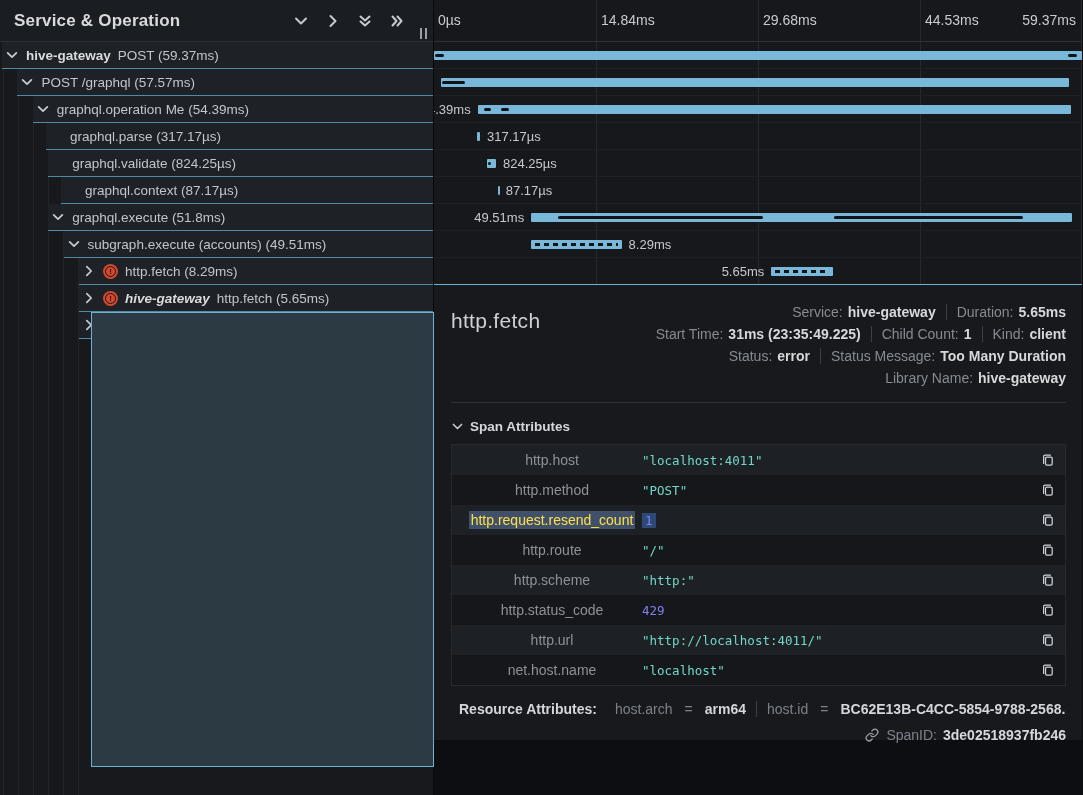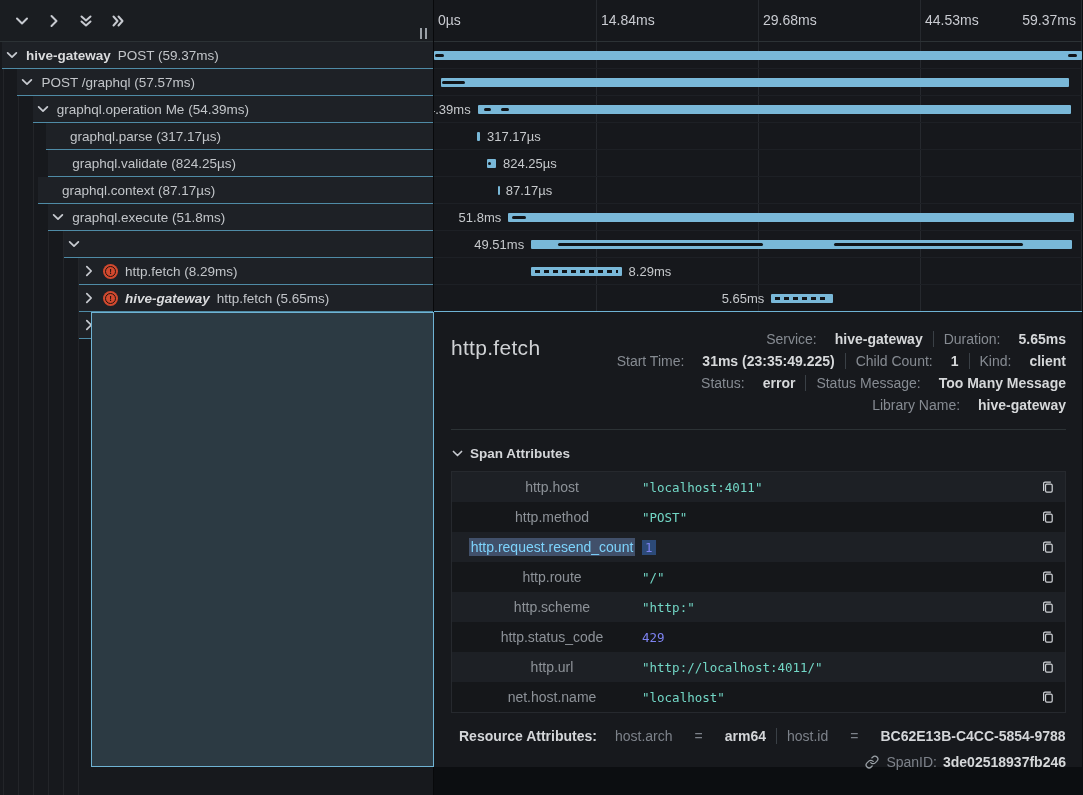--- a/index.html
+++ b/index.html
@@ -52,61 +52,62 @@
   .bar.dashed::after { content:''; position:absolute; left:4px; right:4px; top:3px; height:3px;
     background:repeating-linear-gradient(90deg,#101418 0 5px,transparent 5px 9px); }
   .barlabel { position:absolute; top:0; line-height:27px; font-size:13px; color:#c6c9cc; white-space:nowrap; z-index:1; }
 
   
   .detail { height:455px; background:#17191d; position:relative; z-index:2; padding:14px 16px 0 17px; }
   .dhead { display:flex; }
   .dtitle { font-size:21px; color:#cfd1d4; font-weight:400; padding-top:10px; letter-spacing:.3px; }
   .dmeta { flex:1; display:flex; flex-direction:column; gap:1px; padding-top:2px; }
   .mline { display:flex; justify-content:flex-end; align-items:center; min-height:21px; }
-  .mitem { display:flex; gap:18px; font-size:14px; padding:0 10px; white-space:nowrap; }
+  .mitem { display:flex; gap:5px; font-size:14px; padding:0 10px; white-space:nowrap; }
   .mitem + .mitem { border-left:1px solid #3a4046; }
   .mitem:last-child { padding-right:0; }
   .mlabel { color:#868b92; }
   .mvalue { color:#d6d8da; font-weight:bold; }
   .dsep { height:1px; background:#2c3235; margin-top:14px; }
 
   .sa-head { display:flex; align-items:center; gap:6px; margin-top:16px; cursor:pointer; }
   .sa-head .ico, .ra-row .ico { width:13px; height:13px; color:#c7cad0; display:flex; align-items:center; }
   .sa-title { font-size:13.5px; font-weight:bold; color:#d4d6d9; }
   .attrs { margin-top:10px; border:1px solid #26292e; }
   .arow { height:30px; display:flex; align-items:center; padding:0 8px 0 10px; }
   .arow:nth-child(odd) { background:#1d2025; }
   .arow:nth-child(even) { background:#15171a; }
   .akey { width:180px; flex:none; font-size:14px; color:#8d9298; white-space:nowrap;text-align:center; }
-  .akey span.hl { background:#41506a; color:#7dd3fc; padding:1px 2px; }
+  .akey span.hl { background:#41506a; color:#fde047; padding:1px 2px; }
   .aval { flex:1; font-family:"DejaVu Sans Mono", monospace; font-size:12.5px; color:#72d7c6; white-space:nowrap; overflow:hidden; }
   .aval.num { color:#7d82f0; }
   .aval span.hlv { background:#2c4a78; padding:1px 3px; }
   .acopy { width:18px; height:18px; color:#cfd2d6; cursor:pointer; flex:none; display:flex; align-items:center; justify-content:center; }
 
   .ra-row { display:flex; align-items:center; gap:8px; margin-top:15px; font-size:14px; white-space:nowrap; overflow:hidden; cursor:pointer; }
   .ra-title { font-weight:bold; color:#d4d6d9; }
-  .ra-item { display:flex; gap:22px; padding:0 10px; }
+  .ra-item { display:flex; gap:12px; padding:0 10px; }
   .ra-item + .ra-item { border-left:1px solid #3a4046; }
   .ra-key { color:#7d828a; } .ra-eq { color:#7d828a; } .ra-val { color:#d4d6d9; font-weight:bold; }
   .dfoot { display:flex; justify-content:flex-end; align-items:center; gap:6px; margin-top:10px; font-size:14px; }
   .dfoot .ico { width:15px; height:15px; color:#9aa0a6; display:flex; align-items:center; }
   .sid-label { color:#7d828a; } .sid-val { color:#d6d8da; font-weight:bold; }
 
   .bottomrow { height:28px; position:relative; border-top:1px solid #26292e; overflow:hidden; }
   .bottomrow .bar { top:10px; }
   .bottomrow .barlabel { line-height:28px; }
 </style>
 </head>
 <body>
 
 <div class="app">
 
   <div class="left">
     <div class="lheader">
+      <span class="ttl">Service &amp; Operation</span>
       <span class="hicons" id="hdr-icons">
           <span class="ico">
             <svg viewBox="0 0 16 16" width="100%" height="100%">
               <path d="M3 5.5l5 5 5-5" fill="none" stroke="currentColor" stroke-width="2" stroke-linecap="round" stroke-linejoin="round"></path>
             </svg>
           </span>
           <span class="ico">
             <svg viewBox="0 0 16 16" width="100%" height="100%">
               <path d="M5.5 3l5 5-5 5" fill="none" stroke="currentColor" stroke-width="2" stroke-linecap="round" stroke-linejoin="round"></path>
             </svg>
@@ -184,21 +185,21 @@
             <div class="content" style="left: 48.2px;">
               <span class="tchev empty">
                 <svg viewBox="0 0 16 16" width="100%" height="100%">
                   <path d="M3 5.5l5 5 5-5" fill="none" stroke="currentColor" stroke-width="2" stroke-linecap="round" stroke-linejoin="round"></path>
                 </svg>
               </span>
               <span class="lbl">graphql.validate (824.25µs)</span>
             </div>
           </div>
           <div class="trow">
-            <div class="content" style="left: 38px;">
+            <div class="content" style="left: 61px;">
               <span class="tchev empty">
                 <svg viewBox="0 0 16 16" width="100%" height="100%">
                   <path d="M3 5.5l5 5 5-5" fill="none" stroke="currentColor" stroke-width="2" stroke-linecap="round" stroke-linejoin="round"></path>
                 </svg>
               </span>
               <span class="lbl">graphql.context (87.17µs)</span>
             </div>
           </div>
           <div class="trow">
             <div class="content" style="left: 48.2px;">
@@ -210,20 +211,21 @@
               <span class="lbl">graphql.execute (51.8ms)</span>
             </div>
           </div>
           <div class="trow">
             <div class="content" style="left: 63.6px;">
               <span class="tchev">
                 <svg viewBox="0 0 16 16" width="100%" height="100%">
                   <path d="M3 5.5l5 5 5-5" fill="none" stroke="currentColor" stroke-width="2" stroke-linecap="round" stroke-linejoin="round"></path>
                 </svg>
               </span>
+              <span class="lbl">subgraph.execute (accounts) (49.51ms)</span>
             </div>
           </div>
           <div class="trow">
             <div class="content" style="left: 79px;">
               <span class="tchev">
                 <svg viewBox="0 0 16 16" width="100%" height="100%">
                   <path d="M5.5 3l5 5-5 5" fill="none" stroke="currentColor" stroke-width="2" stroke-linecap="round" stroke-linejoin="round"></path>
                 </svg>
               </span>
               <span class="errbadge"></span>
@@ -327,30 +329,20 @@
           <i style="left: 75%;"></i>
           <i style="left: calc(100% - 1px);"></i>
           <div class="bar" style="left: 9.85346%; width: 0.146539%;"></div>
           <span class="barlabel" style="left: calc(10% + 7px);">87.17µs</span>
         </div>
         <div class="srow vgrid">
           <i style="left: 25%;"></i>
           <i style="left: 50%;"></i>
           <i style="left: 75%;"></i>
           <i style="left: calc(100% - 1px);"></i>
-          <div class="bar" style="left: 11.4536%; width: 87.2495%;">
-            <i class="seg" style="left: 0.6%; width: 2.6%; position: absolute;"></i>
-          </div>
-          <span class="barlabel" style="right: calc(88.5464% + 7px);">51.8ms</span>
-        </div>
-        <div class="srow vgrid">
-          <i style="left: 25%;"></i>
-          <i style="left: 50%;"></i>
-          <i style="left: 75%;"></i>
-          <i style="left: calc(100% - 1px);"></i>
           <div class="bar" style="left: 14.9907%; width: 83.3923%;">
             <i class="seg" style="left: 5%; width: 38%; position: absolute;"></i>
             <i class="seg" style="left: 56%; width: 35%; position: absolute;"></i>
           </div>
           <span class="barlabel" style="right: calc(85.0093% + 7px);">49.51ms</span>
         </div>
         <div class="srow vgrid">
           <i style="left: 25%;"></i>
           <i style="left: 50%;"></i>
           <i style="left: 75%;"></i>
@@ -396,21 +388,21 @@
                 <span class="mvalue">client</span>
               </span>
             </div>
             <div class="mline">
               <span class="mitem">
                 <span class="mlabel">Status:</span>
                 <span class="mvalue">error</span>
               </span>
               <span class="mitem">
                 <span class="mlabel">Status Message:</span>
-                <span class="mvalue">Too Many Message</span>
+                <span class="mvalue">Too Many Duration</span>
               </span>
             </div>
             <div class="mline">
               <span class="mitem">
                 <span class="mlabel">Library Name:</span>
                 <span class="mvalue">hive-gateway</span>
               </span>
             </div>
           </div>
       </div>

